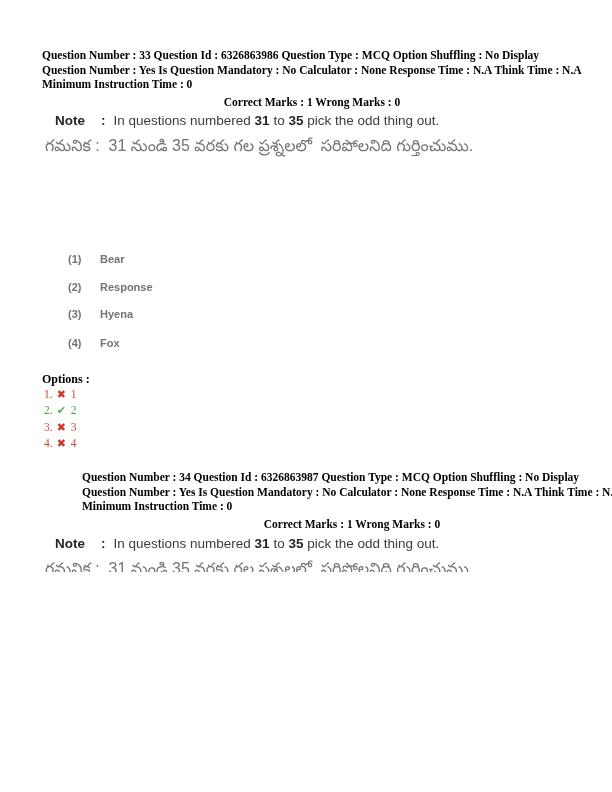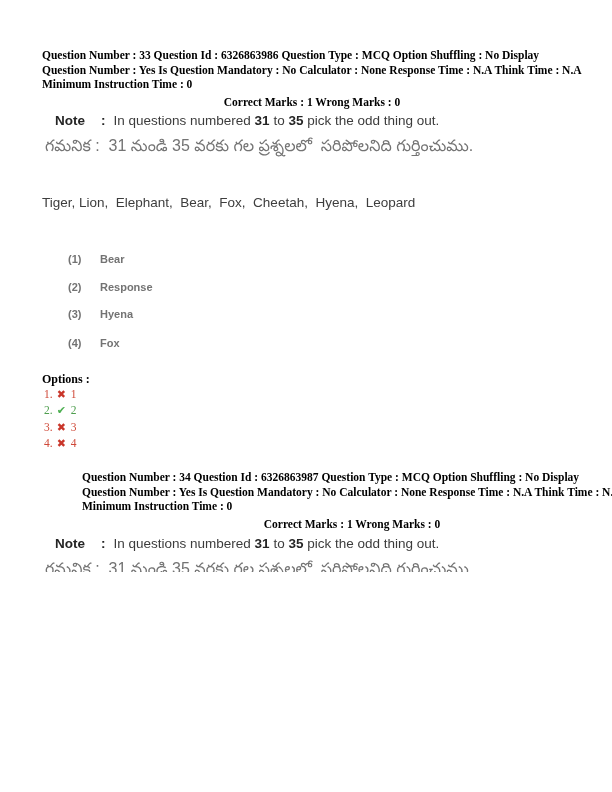--- a/index.html
+++ b/index.html
@@ -86,21 +86,20 @@
     <p class="meta">Question Number : 33 Question Id : 6326863986 Question Type : MCQ Option Shuffling : No Display Question Number : Yes Is Question Mandatory : No Calculator : None Response Time : N.A Think Time : N.A Minimum Instruction Time : 0</p>
     <p class="marks">Correct Marks : 1 Wrong Marks : 0</p>
   </div>
 
   <div class="note-row note-1">
     <span class="note-label">Note</span><span class="note-colon">:</span><span>In questions numbered </span><span class="note-strong">31</span><span> to </span><span class="note-strong">35</span><span> pick the odd thing out.</span>
   </div>
 
   <div class="telugu-row telugu-1">గమనిక :  31 నుండి 35 వరకు గల ప్రశ్నలలో  సరిపోలనిది గుర్తించుము.</div>
 
-  <div class="animals-row">Tiger, Lion,  Elephant,  Bear,  Fox,  Cheetah,  Hyena,  Leopard</div>
 
   <div class="choice-row choice-1">
     <span class="choice-num">(1)</span><span>Bear</span>
   </div>
   <div class="choice-row choice-2">
     <span class="choice-num">(2)</span><span>Response</span>
   </div>
   <div class="choice-row choice-3">
     <span class="choice-num">(3)</span><span>Hyena</span>
   </div>

